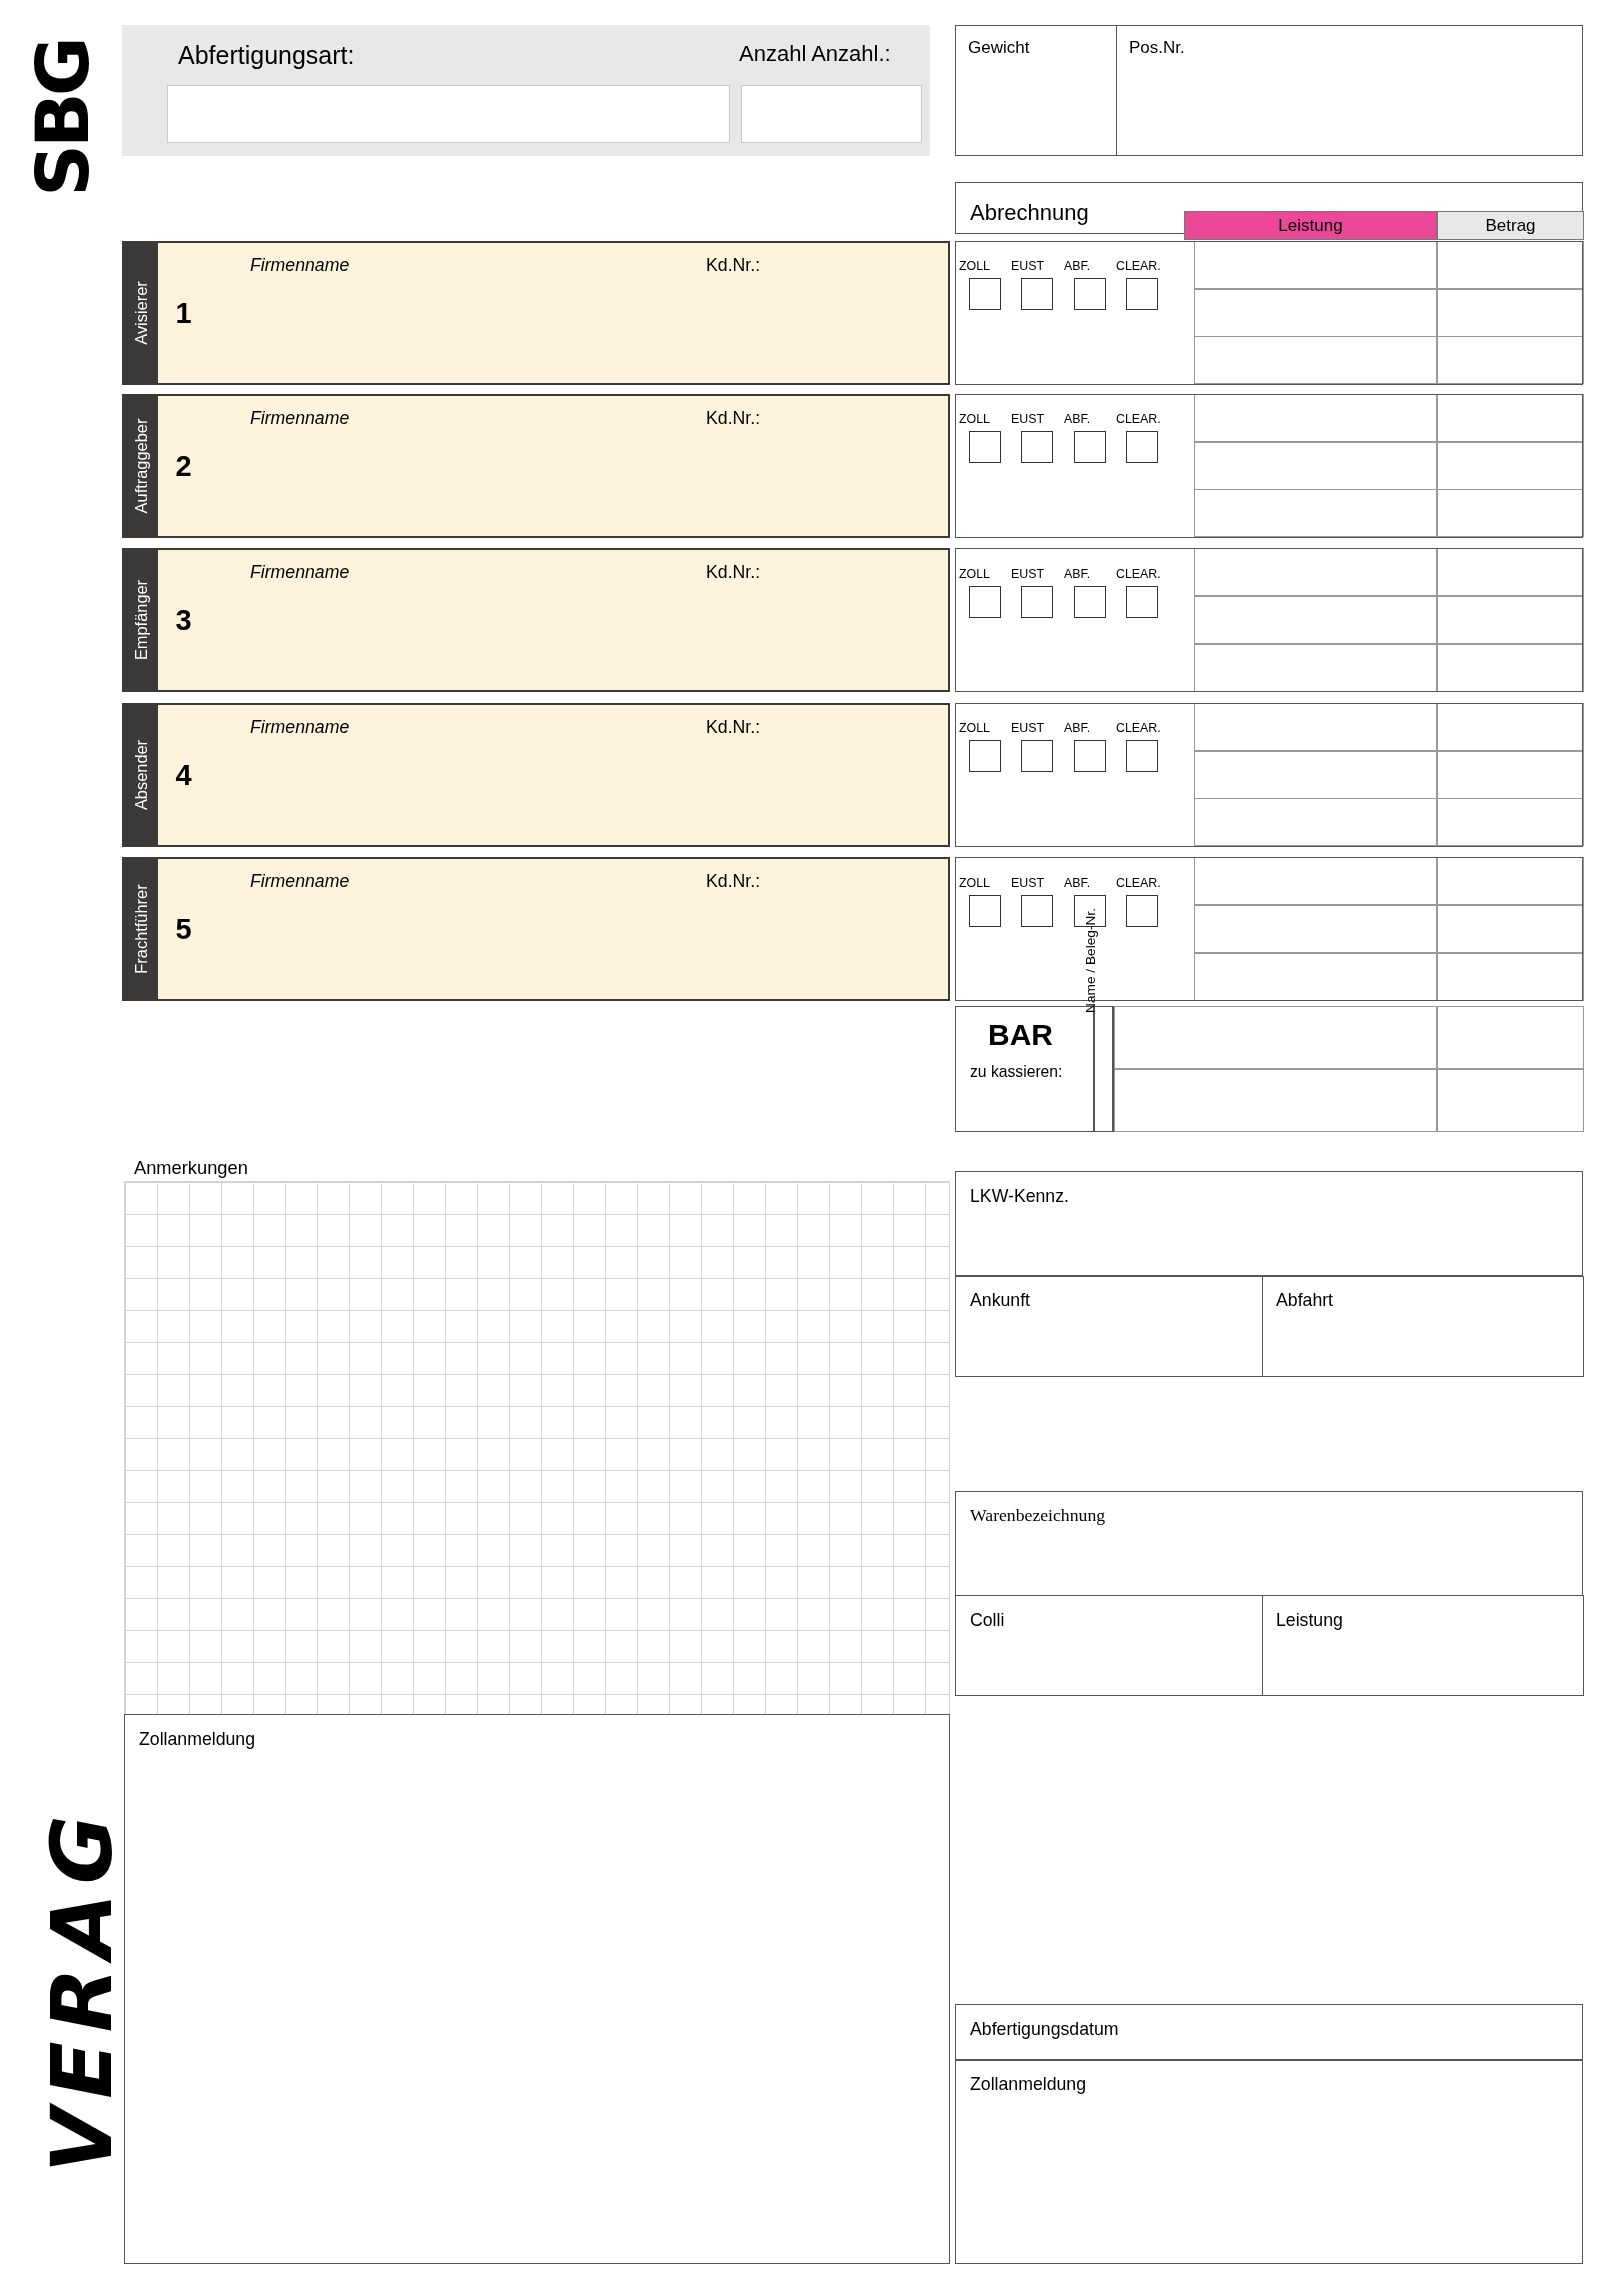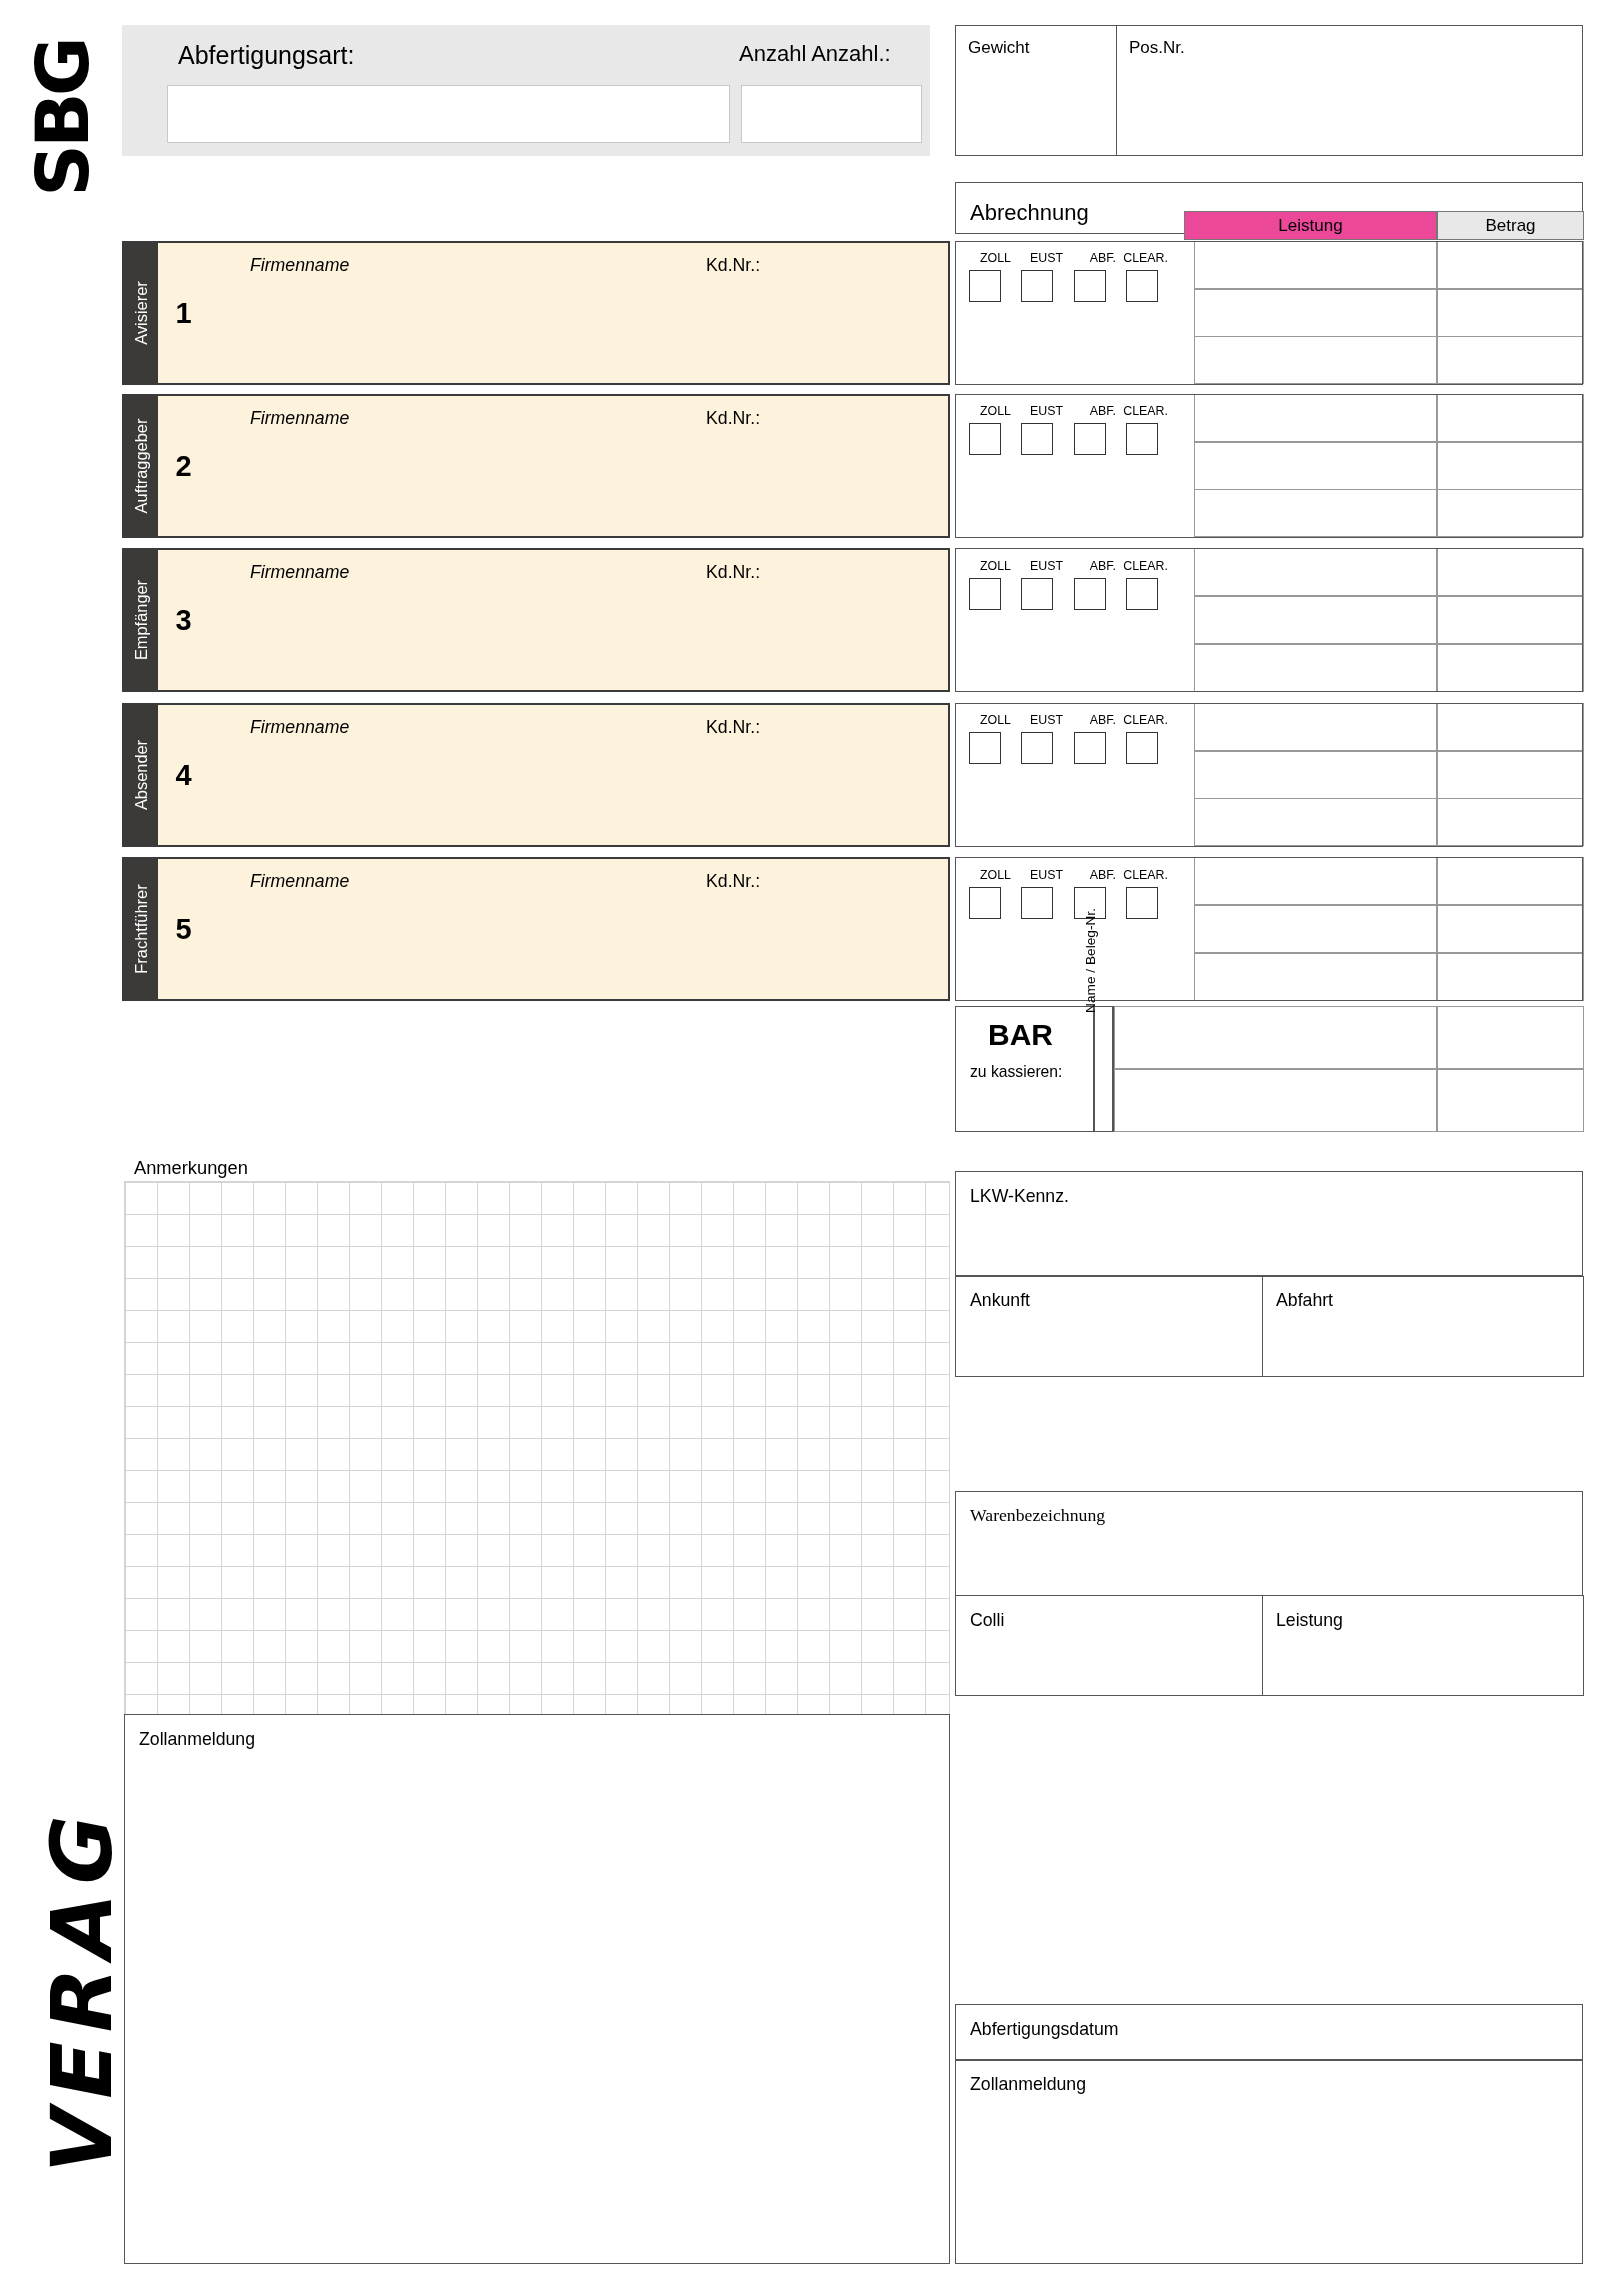--- a/index.html
+++ b/index.html
@@ -131,21 +131,21 @@
   }
   .party-body {
     position:absolute; left:85px; top:0; right:0; bottom:0;
     background:#fdf2dc;
   }
   .party-firmenname { position:absolute; left:41px; top:11.8px; font-size:17.7px;font-style:italic; }
   .party-kdnr { position:absolute; left:497px; top:11.8px; font-size:17.7px; }
 
   
   .chk-block { width: 236px; height: 62px; }
-  .chk-col { position:absolute; top:4px; width:52px; text-align:right; }
+  .chk-col { position:absolute; top:12px; width:52px; text-align:left; }
   .chk-col .cap { font-size:12.4px; display:block; margin-bottom:5.2px; }
   .chk-col .box {
     width:30px; height:30px; border:1.3px solid #333; background:#fff; margin:0 auto;
   }
 
   
   .line-cell { border:0.7px solid #999; background:#fff; }
 
   
   #bar-box { left:955px; top:1006px; width:628px; height:126px; }

